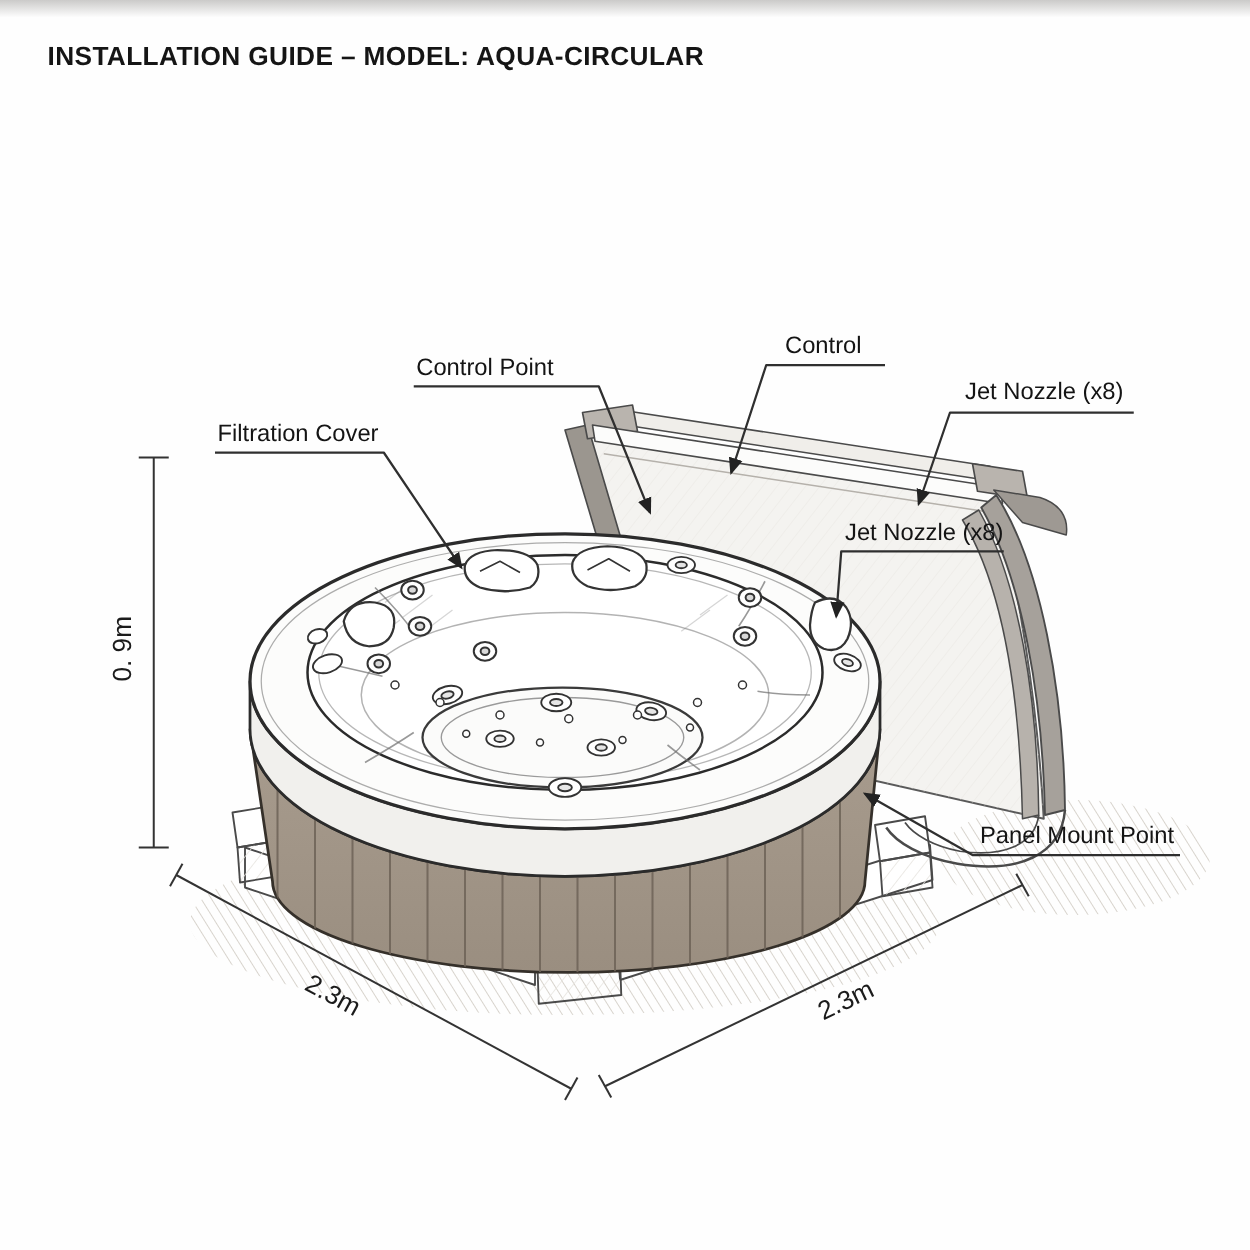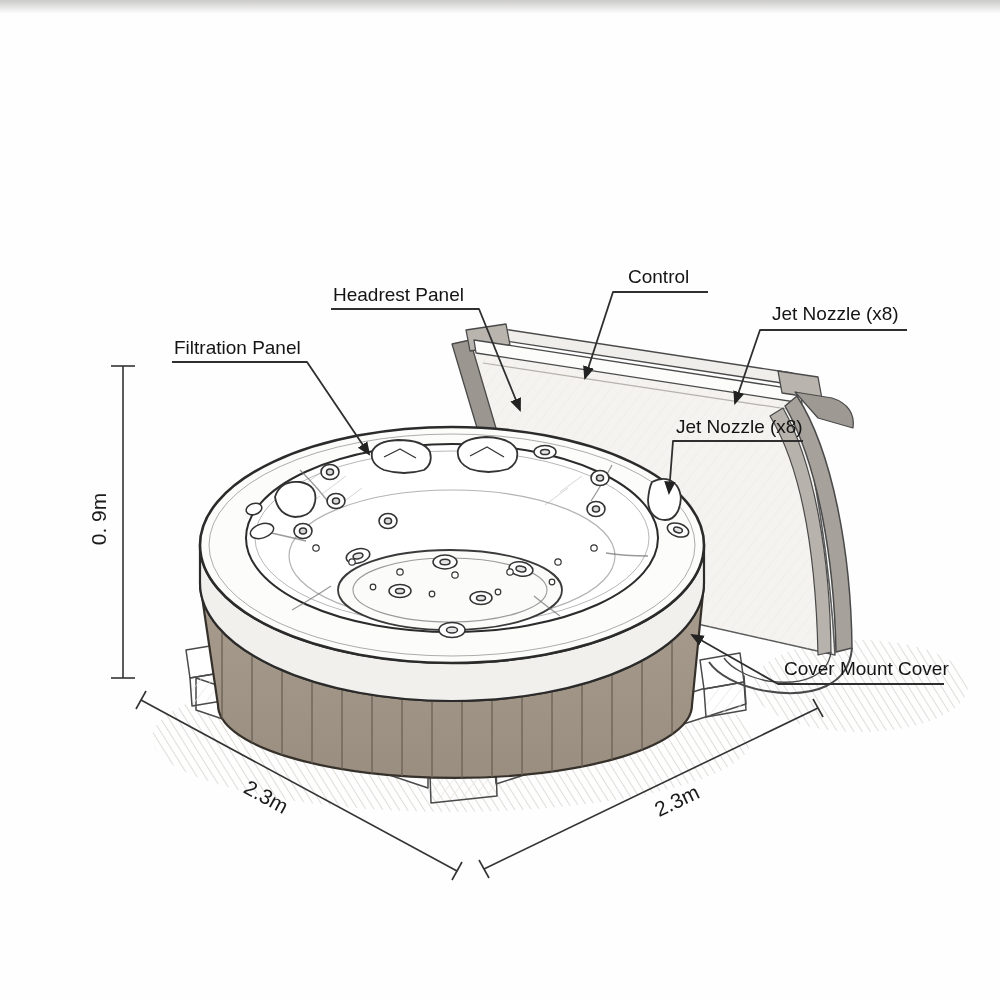--- a/index.html
+++ b/index.html
@@ -26,20 +26,21 @@
     position:absolute;font-size:21px;color:#1b1b1b;white-space:nowrap;
     transform-origin:center center;
   }
 </style>
 </head>
 <body>
 
 <div class="canvas">
   <div class="top-shade"></div>
 
+  <div class="page-title">INSTALLATION GUIDE – MODEL: AQUA-CIRCULAR</div>
 
   <svg class="drawing" width="1000" height="1000" viewBox="0 0 1000 1000">
     <defs>
       <pattern id="hatch" width="7" height="7" patternUnits="userSpaceOnUse" patternTransform="rotate(-32)">
         <line x1="0" y1="0" x2="0" y2="7" stroke="#ccc6be" stroke-width="1.4"></line>
       </pattern>
       <pattern id="hatch2" width="9" height="9" patternUnits="userSpaceOnUse" patternTransform="rotate(38)">
         <line x1="0" y1="0" x2="0" y2="9" stroke="#e6e3de" stroke-width="1.2"></line>
       </pattern>
       <linearGradient id="woodGrad" x1="0" y1="0" x2="0" y2="1">
@@ -225,23 +226,23 @@
         <line x1="462" y1="862" x2="452" y2="880"></line>
       </g>
       <g>
         <line x1="484" y1="869" x2="818" y2="708"></line>
         <line x1="479" y1="860" x2="489" y2="878"></line>
         <line x1="813" y1="699" x2="823" y2="717"></line>
       </g>
     </g>
   </svg>
 
-  <div class="lbl" style="left:174px;top:337px;">Filtration Panel</div>
-  <div class="lbl" style="left:333px;top:284px;">Headrest Panel</div>
+  <div class="lbl" style="left:174px;top:337px;">Filtration Cover</div>
+  <div class="lbl" style="left:333px;top:284px;">Control Point</div>
   <div class="lbl" style="left:628px;top:266px;">Control</div>
   <div class="lbl" style="left:772px;top:303px;">Jet Nozzle (x8)</div>
   <div class="lbl" style="left:676px;top:416px;">Jet Nozzle (x8)</div>
-  <div class="lbl" style="left:784px;top:658px;">Cover Mount Cover</div>
+  <div class="lbl" style="left:784px;top:658px;">Panel Mount Point</div>
 
   <div class="dim" style="left:99px;top:519px;transform:translate(-50%,-50%) rotate(-90deg);">0. 9m</div>
   <div class="dim" style="left:266px;top:797px;transform:translate(-50%,-50%) rotate(28.5deg);">2.3m</div>
   <div class="dim" style="left:677px;top:801px;transform:translate(-50%,-50%) rotate(-25.5deg);">2.3m</div>
 </div>
 
 </body></html>

